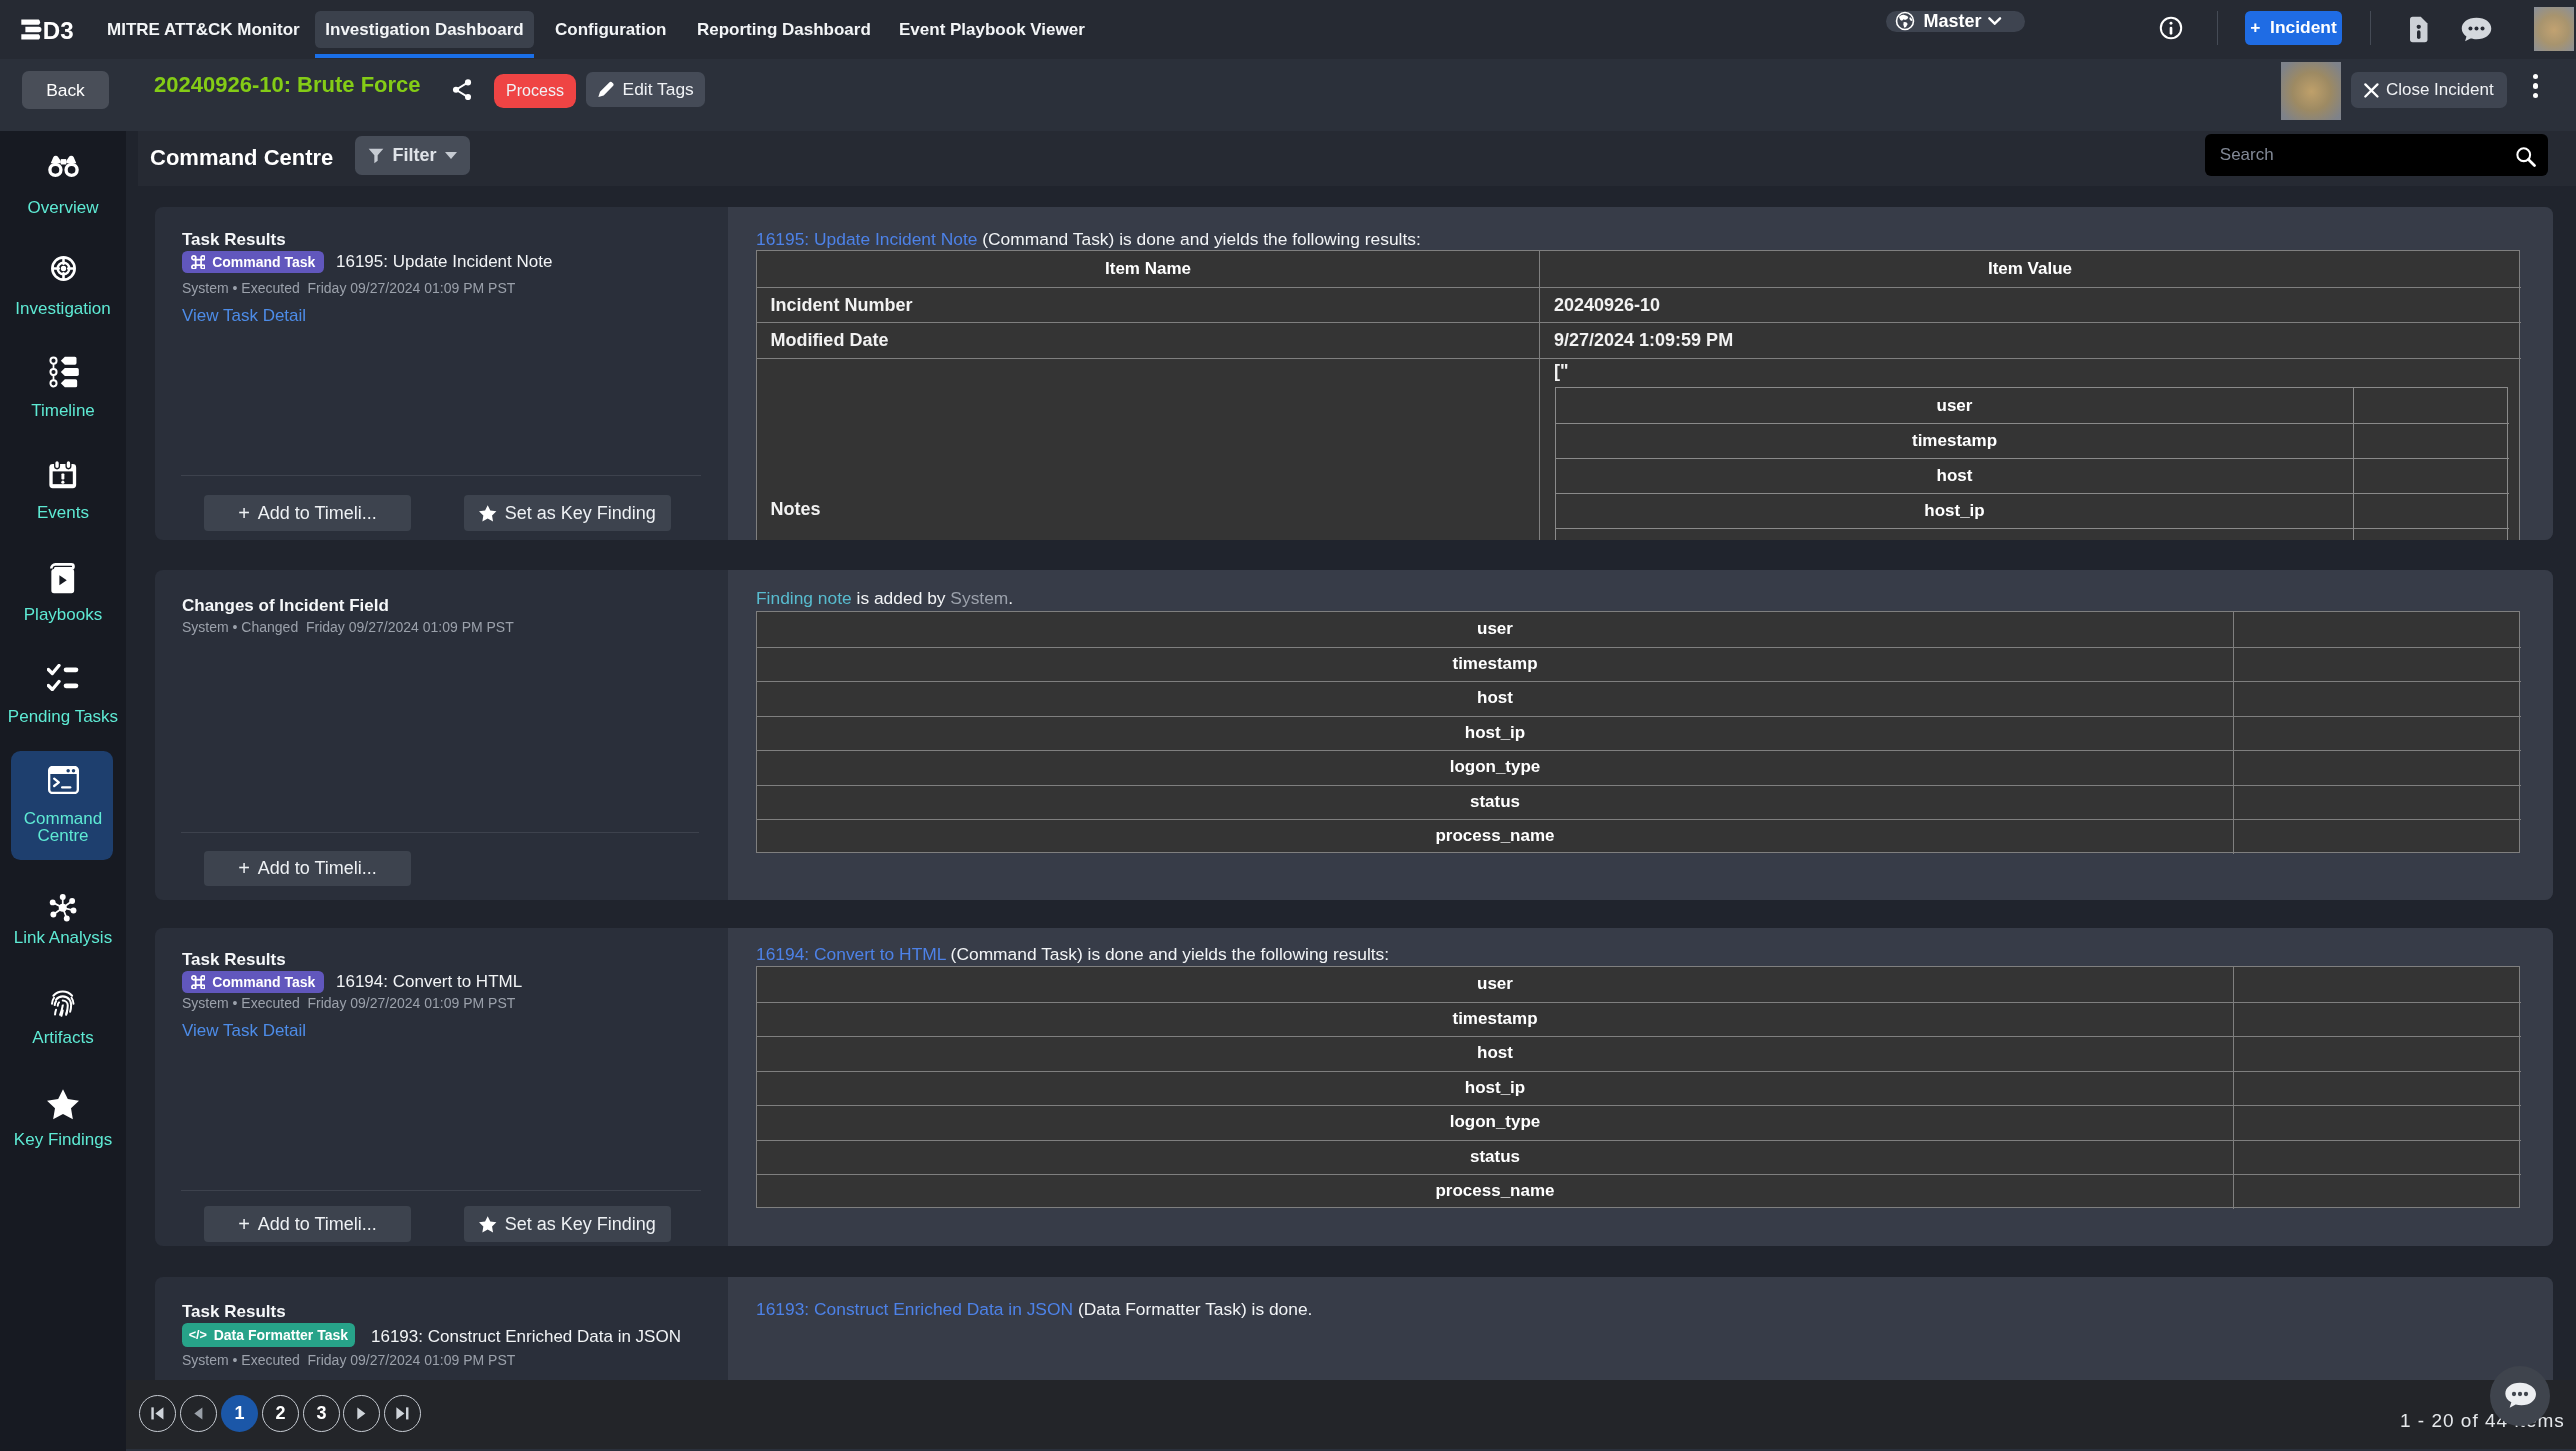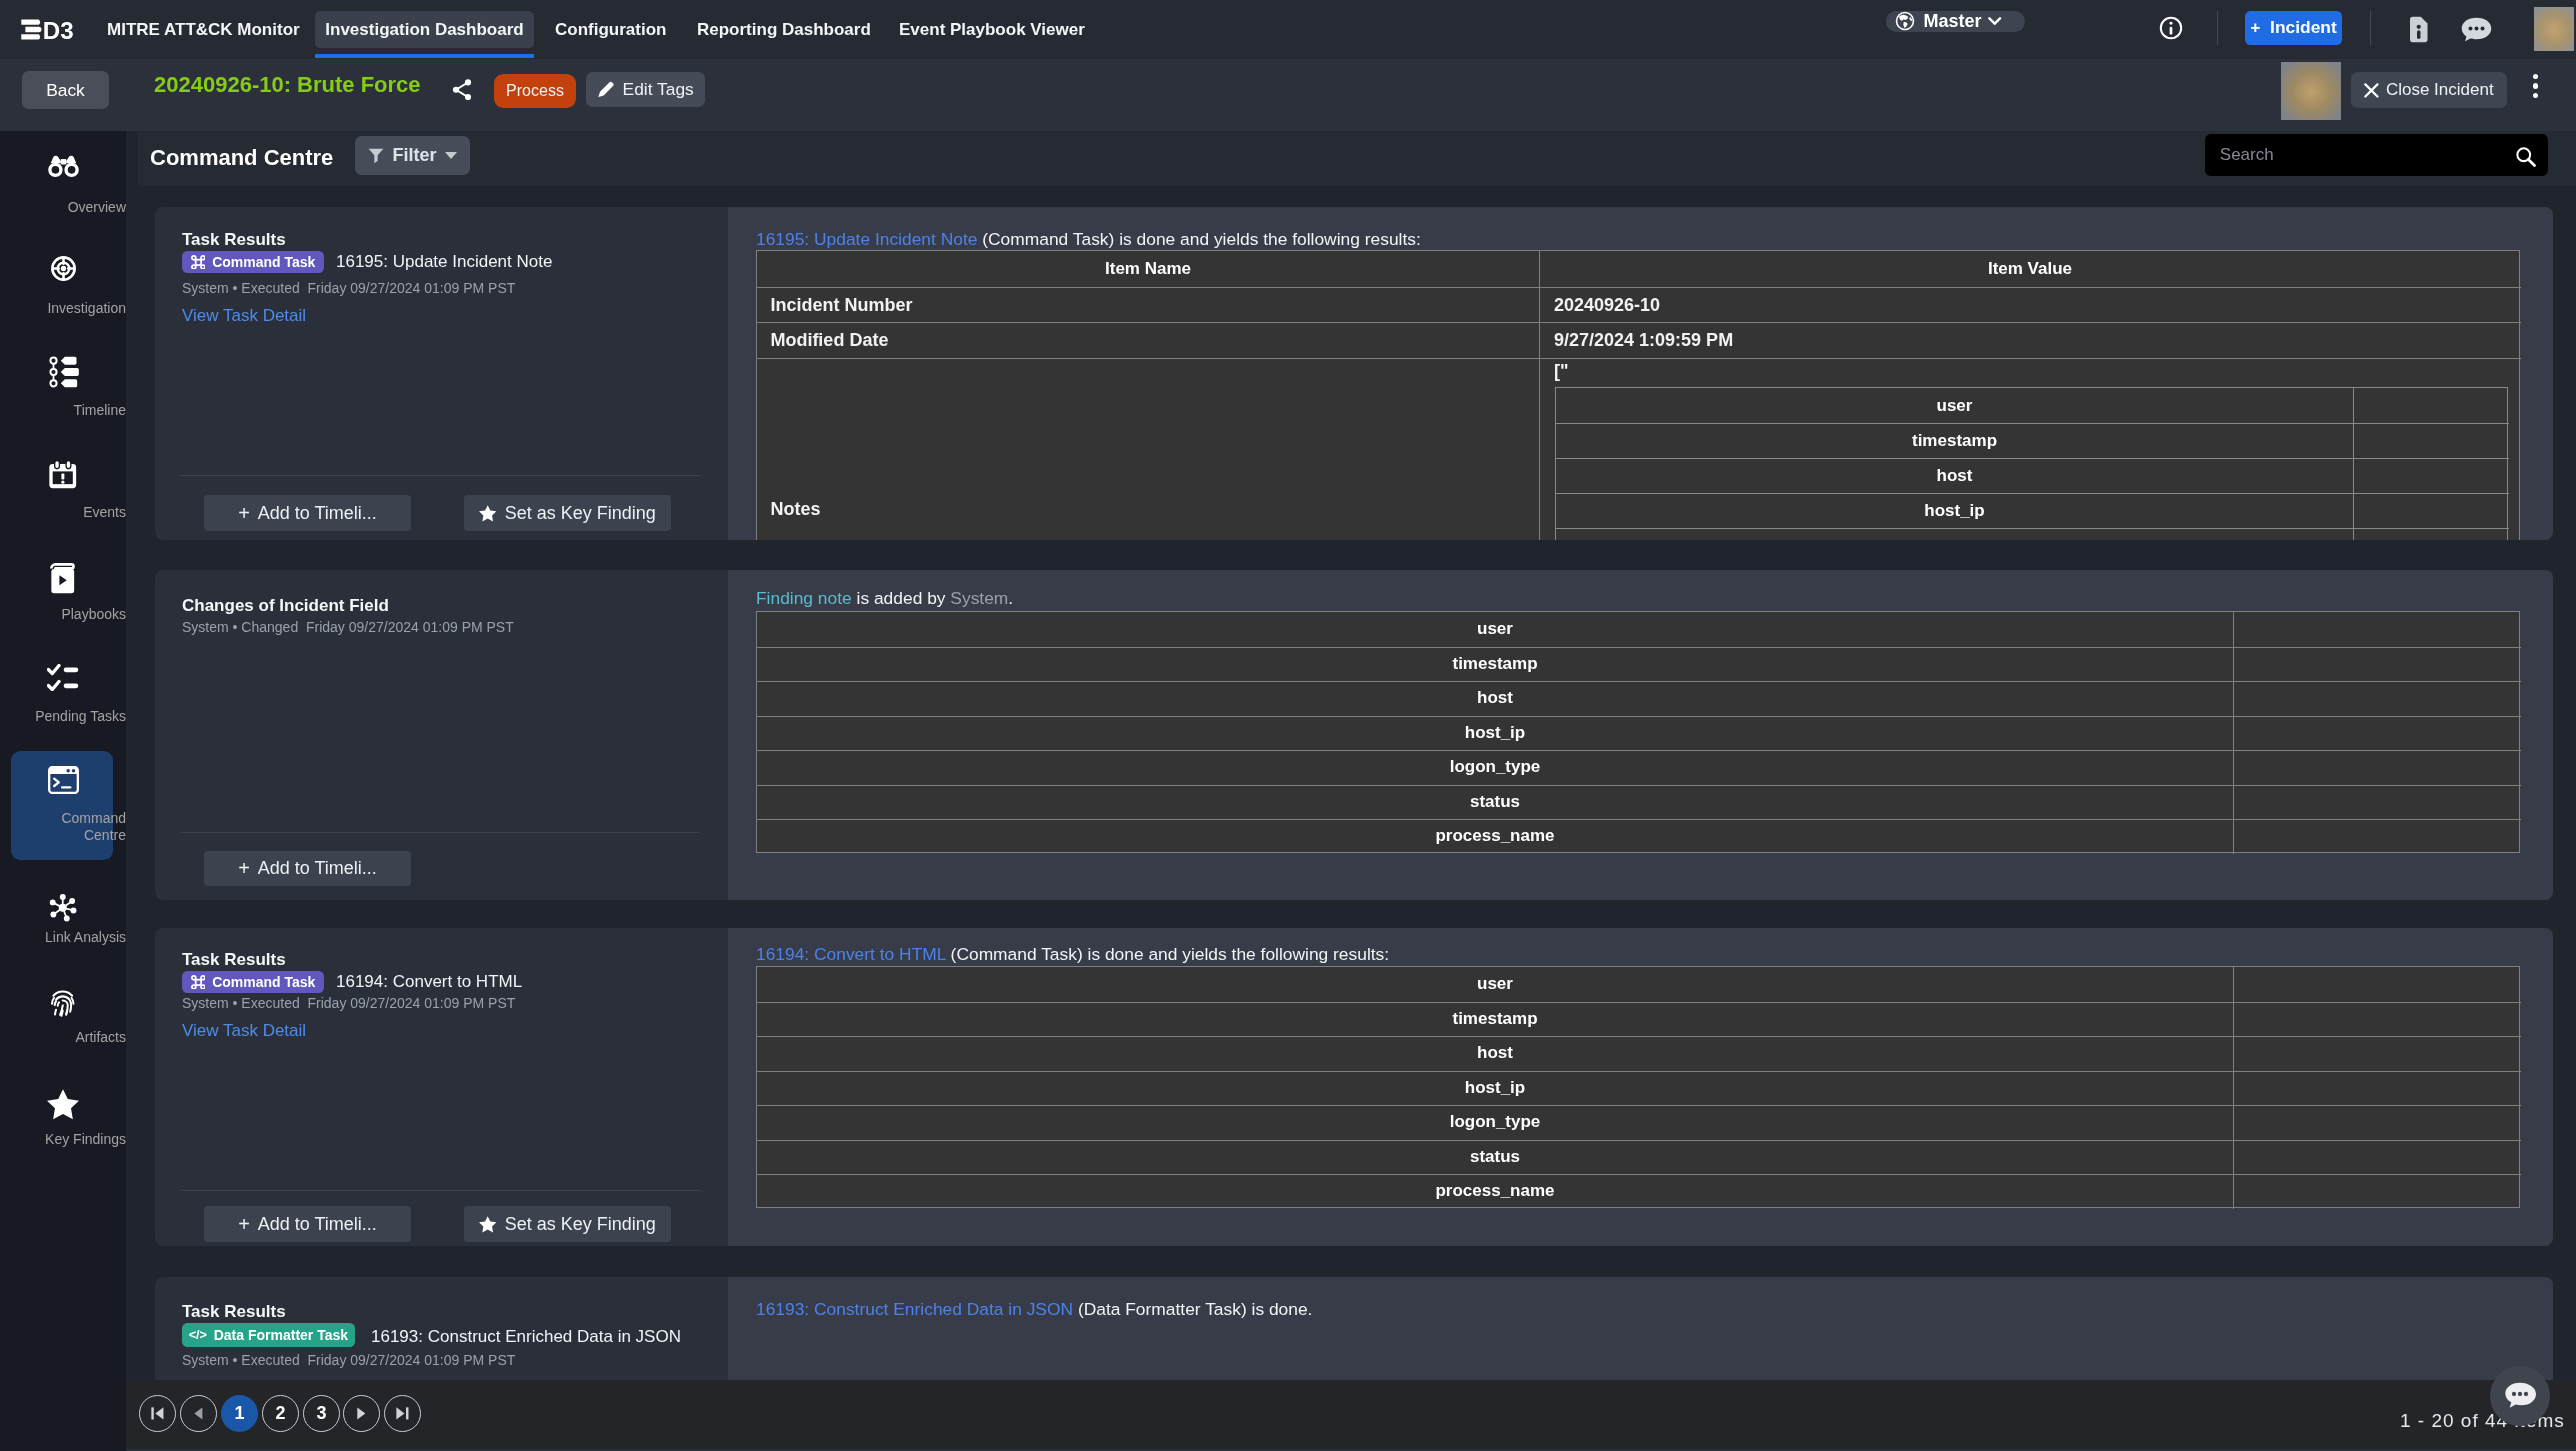--- a/index.html
+++ b/index.html
@@ -9,21 +9,21 @@
   svg { display:block; }
   
   #nav { left:0; top:0; width:2576px; height:59px; background:#262a33; z-index:30; }
   .navitem { position:absolute; top:0; height:59px; line-height:59px; color:#f3f5f7; font-size:17px; font-weight:bold; white-space:nowrap; }
   #tabrect { left:315px; top:10.7px; width:219px; height:37px; background:#3b414c; border-radius:5.4px; }
   #tabline { left:315px; top:54px; width:219px; height:4px; background:#1a6fe8; }
   
   #sub { left:0; top:59px; width:2576px; height:72px; background:#2b303a; z-index:29; }
   
   #sidebar { left:0; top:131px; width:126px; height:1320px; background:#171a22; z-index:20; }
-  .sideitem { position:absolute; left:0; width:126px; text-align:right; color:#a3a3a3; font-size:14px; line-height:17.4px; }
+  .sideitem { position:absolute; left:0; width:126px; text-align:center; color:#5eead4; font-size:17px; line-height:17.4px; }
   .sideicon { position:absolute; left:0; width:126px; display:flex; justify-content:center; }
   
   #band { left:138px; top:131px; width:2438px; height:55px; background:#262a33; z-index:5; }
   
   .card { position:absolute; left:155px; width:2398px; background:#2a2f3a; border-radius:8px; overflow:hidden; z-index:2; }
   .pane { position:absolute; left:573px; top:0; width:1825px; height:100%; background:#373c48; }
   .cardh { position:absolute; color:#f5f7f9; font-size:17px; font-weight:bold; white-space:nowrap; }
   .meta { position:absolute; color:#9ba1ab; font-size:14px; white-space:nowrap; }
   .link { color:#4d82e8; }
   .tealink { color:#58bccf; }
@@ -105,21 +105,21 @@
 
 <div class="abs" id="sub">
   <div class="abs flex" style="left:22px;top:12px;width:87px;height:38px;background:#494e58;border-radius:6.7px;justify-content:center;color:#fff;font-size:17.4px">Back</div>
   <div class="abs" style="left:154px;top:8px;height:36px;line-height:36px;color:#84cc16;font-size:22px;font-weight:bold;white-space:nowrap">20240926-10: Brute Force</div>
   <svg class="abs" style="left:452px;top:19.5px" width="20" height="21.5" viewBox="0 0 30 32">
     <circle cx="24" cy="5" r="4.6" fill="#fff"></circle>
       <circle cx="6" cy="16" r="4.6" fill="#fff"></circle>
       <circle cx="24" cy="27" r="4.6" fill="#fff"></circle>
     <path d="M6 16 L24 5 M6 16 L24 27" stroke="#fff" stroke-width="3"></path>
   </svg>
-  <div class="abs flex" style="left:494px;top:14.8px;width:82px;height:34px;background:#c2410c;border-radius:9.4px;justify-content:center;color:#f0f2f5;font-size:16px">Process</div>
+  <div class="abs flex" style="left:494px;top:14.8px;width:82px;height:34px;background:#ef4444;border-radius:9.4px;justify-content:center;color:#f0f2f5;font-size:16px">Process</div>
   <div class="abs flex" style="left:586px;top:13.4px;width:119px;height:35px;background:#454b57;border-radius:6.7px;justify-content:center;color:#f0f2f5;font-size:17.4px">
     <svg style="margin-right:8px" width="17.4" height="17.4" viewBox="0 0 26 26">
         <path d="M2 24 l2.5-8 L18 2.5 a3.4 3.4 0 0 1 5 0 l0.5 0.5 a3.4 3.4 0 0 1 0 5 L10 21.5 z" fill="#fff"></path>
       </svg>
     Edit Tags
   </div>
   <div class="abs" style="left:2281px;top:2.7px;width:60px;height:58px;background:#7e828a;overflow:hidden">
     <div class="abs" style="left:-3.4px;top:-3.4px;width:67px;height:67px;background:radial-gradient(circle at 50% 50%, #bfa06a 0%, #9d8a63 40%, rgba(126,130,138,0) 78%)"></div>
   </div>
   <div class="abs flex" style="left:2351px;top:13.4px;width:156px;height:36px;background:#3f4551;border-radius:6.7px;justify-content:center;color:#f0f2f5;font-size:17px">

